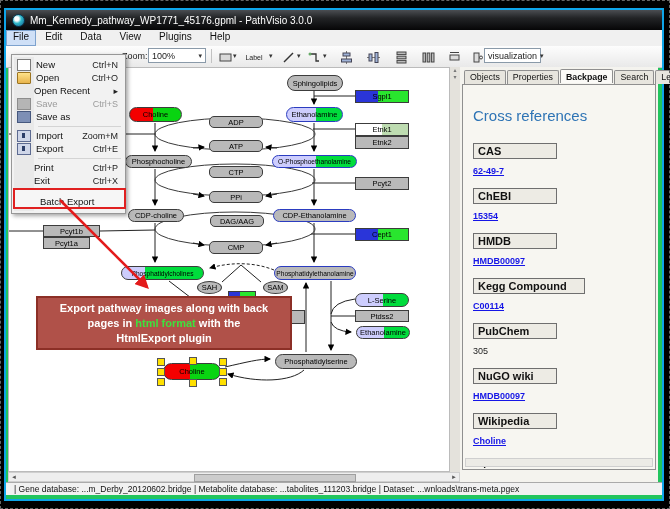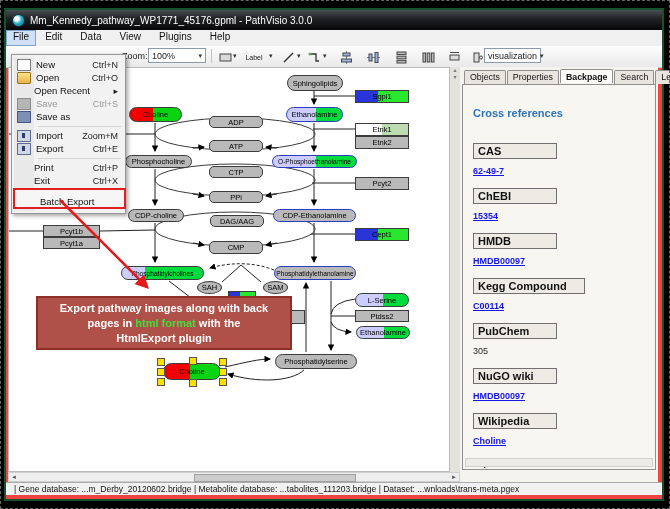--- a/index.html
+++ b/index.html
@@ -1,22 +1,22 @@
 <!DOCTYPE html>
 <html><head>
 <meta charset="utf-8">
 <style>
   html,body{margin:0;padding:0;background:#000;}
   body{width:670px;height:509px;position:relative;overflow:hidden;
        font-family:"Liberation Sans",sans-serif;-webkit-font-smoothing:antialiased;}
   .crop{position:absolute;inset:0;border:1px dashed #666;pointer-events:none;z-index:100;}
 
   
-  .win{position:absolute;left:4px;top:8px;width:656px;height:489px;background:#ef4444;
-       border:2px solid #14532d;box-shadow:0 0 0 1px #000;}
+  .win{position:absolute;left:4px;top:8px;width:656px;height:489px;background:#22c55e;
+       border:2px solid #0ea5e9;box-shadow:0 0 0 1px #000;}
   .titlebar{position:absolute;left:0;top:0;right:0;height:20px;
        background:linear-gradient(180deg,#4b4e52 0%,#222426 40%,#060607 100%);
        display:flex;align-items:center;color:#fff;font-size:10px;padding-left:6px;box-sizing:border-box;}
   .appicon{width:11px;height:11px;border-radius:50%;margin-right:5px;
        background:radial-gradient(circle at 35% 35%,#fff 0 20%,#2fb8c9 45%,#145a8a 100%);border:1px solid #0a3a55;}
   .menubar{position:absolute;left:0;top:20px;right:0;height:16px;background:#f0f0f0;border-bottom:1px solid #d8d8d8;
        display:flex;font-size:10px;color:#111;}
   .menubar span{padding:1px 9px;}
   .menubar .pressed{background:#cfe0f7;border:1px solid #7da2ce;padding:0 6px;}
 
@@ -59,21 +59,21 @@
   .hthumb{position:absolute;left:185px;top:1px;width:160px;height:6px;background:#cccccc;border:1px solid #9f9f9f;}
   .sarr{position:absolute;top:0;width:10px;height:8px;font-size:6px;color:#555;text-align:center;line-height:8px;}
   .statusbar{position:absolute;left:0;right:0;top:472px;height:13px;background:#f1f1f1;border-top:1px solid #aaa;
        font-size:8.5px;color:#111;display:flex;align-items:center;padding-left:8px;box-sizing:border-box;}
 
   
   .tabs{position:absolute;left:4px;top:3px;display:flex;font-size:8.8px;color:#111;}
   .tab{background:#e7e5de;border:1px solid #8f8f8f;border-bottom:none;padding:1px 5px;margin-right:1px;border-radius:2px 2px 0 0;}
   .tab.active{background:#fbfaf7;position:relative;top:-1px;padding-top:2px;font-weight:bold;}
   .pbody{position:absolute;left:2px;top:17px;right:2px;bottom:12px;background:#f7f6f1;border:1px solid #8f8f8f;overflow:hidden;}
-  .bp-head{position:absolute;left:10px;top:22px;font-size:11px;font-weight:bold;color:#2e74b5;}
+  .bp-head{position:absolute;left:10px;top:22px;font-size:15px;font-weight:normal;color:#2e74b5;}
   .bp-sec{position:absolute;left:10px;}
   .bp-name{border:1px solid #6f6f6f;background:#edebe4;font-size:11px;font-weight:bold;color:#111;
        padding:1px 4px;box-sizing:border-box;width:84px;}
   .bp-name.wide{width:112px;}
   .bp-val{display:block;margin-top:7px;font-size:9px;font-weight:bold;color:#1515e6;text-decoration:underline;}
   .bp-val.plain{color:#222;text-decoration:none;font-weight:normal;}
   .bp-foot{position:absolute;left:8px;top:372px;font-size:10px;font-weight:bold;color:#111;}
   .pscroll{position:absolute;left:2px;bottom:2px;right:2px;height:9px;background:#ecebe6;border:1px solid #cfcfcf;box-sizing:border-box;}
 
   
@@ -262,21 +262,21 @@
       <div class="node etnk1c" style="left:346px;top:55px;width:54px;height:13px;">Etnk1</div>
       <div class="node" style="left:346px;top:68px;width:54px;height:13px;">Etnk2</div>
       <div class="node" style="left:346px;top:109px;width:54px;height:13px;">Pcyt2</div>
       <div class="node rr" style="left:200px;top:123px;width:54px;height:12px;">PPi</div>
       <div class="node pill" style="left:119px;top:141px;width:56px;height:13px;">CDP-choline</div>
       <div class="node rr" style="left:201px;top:147px;width:54px;height:12px;">DAG/AAG</div>
       <div class="node pill bb" style="left:264px;top:141px;width:83px;height:13px;">CDP-Ethanolamine</div>
       <div class="node rr" style="left:200px;top:173px;width:54px;height:13px;">CMP</div>
       <div class="node genebg" style="left:346px;top:160px;width:54px;height:13px;">Cept1</div>
       <div class="node" style="left:34px;top:157px;width:57px;height:12px;">Pcyt1b</div>
-      <div class="node" style="left:34px;top:169px;width:57px;height:12px;">Pcyt1a</div>
+      <div class="node" style="left:34px;top:169px;width:47px;height:12px;">Pcyt1a</div>
       <div class="node pill pg25 sm" style="left:112px;top:198px;width:83px;height:14px;">Phosphatidylcholines</div>
       <div class="node pill bb sm" style="left:265px;top:198px;width:82px;height:14px;">Phosphatidylethanolamine</div>
       <div class="node ell" style="left:188px;top:213px;width:25px;height:13px;">SAH</div>
       <div class="node ell" style="left:254px;top:213px;width:25px;height:13px;">SAM</div>
       <div class="node genebg" style="left:219px;top:223px;width:28px;height:12px;"></div>
       <div class="node pill pg" style="left:346px;top:225px;width:54px;height:14px;">L-Serine</div>
       <div class="node" style="left:346px;top:242px;width:54px;height:12px;">Ptdss2</div>
       <div class="node pill pg" style="left:347px;top:258px;width:54px;height:13px;">Ethanolamine</div>
       <div class="node" style="left:272px;top:242px;width:24px;height:14px;"></div>
       <div class="node pill" style="left:266px;top:286px;width:82px;height:15px;">Phosphatidylserine</div>

